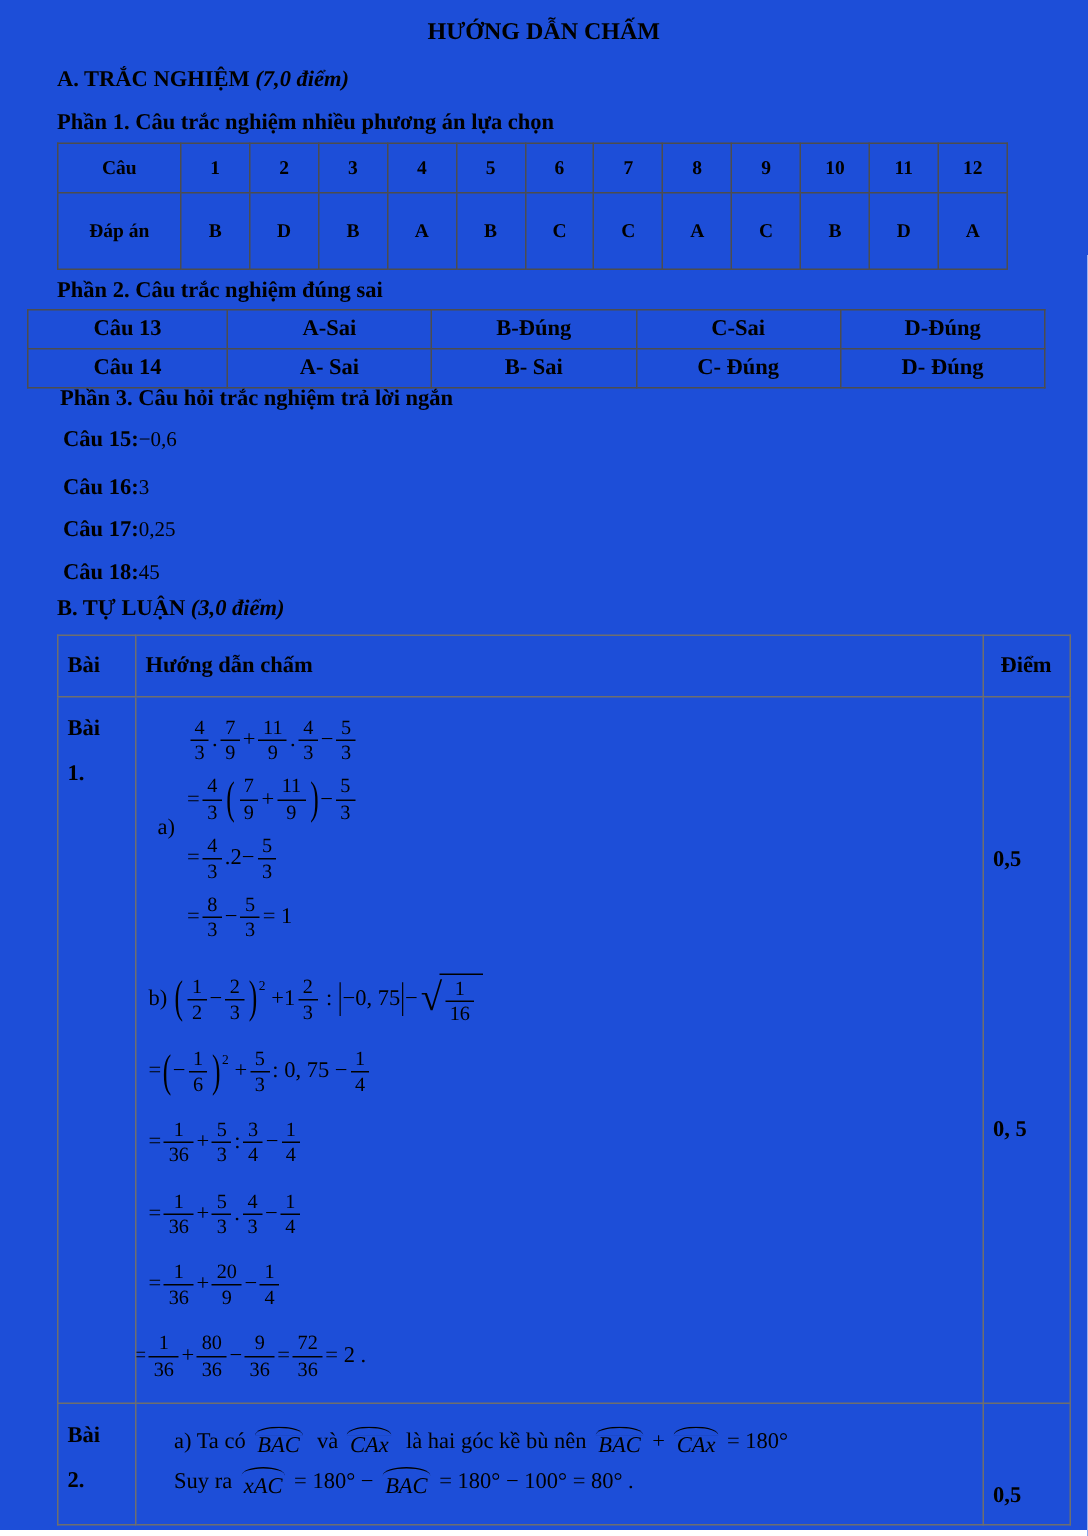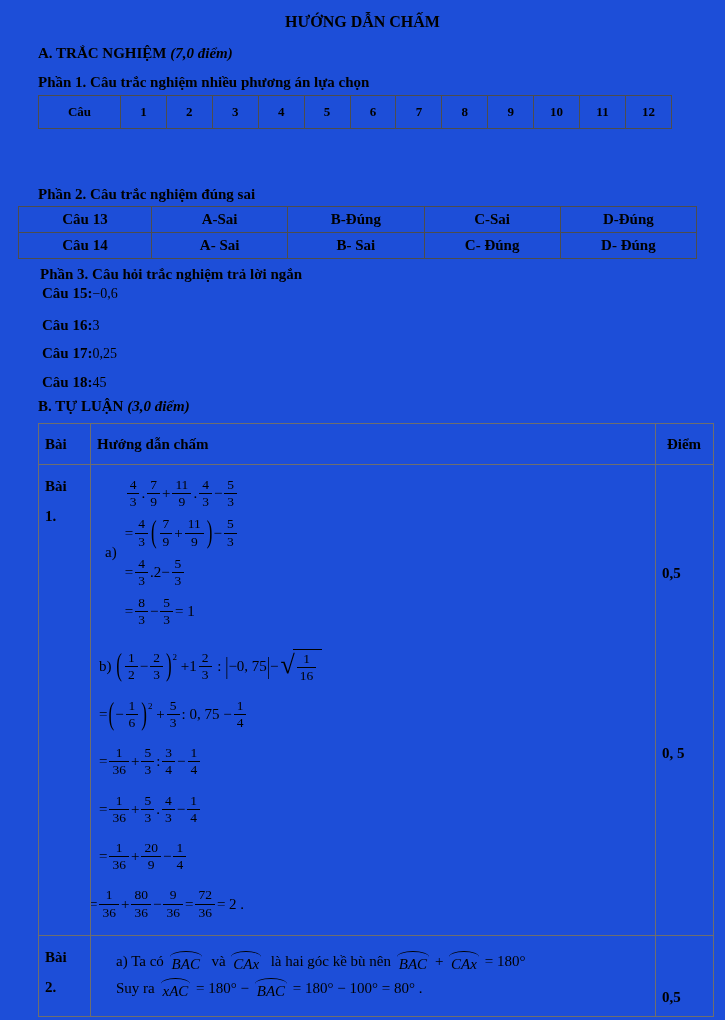--- a/index.html
+++ b/index.html
@@ -5,21 +5,21 @@
   * { box-sizing: border-box; }
   html,body { margin:0; padding:0; background:#fff; }
   body { font-family:"Liberation Serif","DejaVu Serif",serif; color:#000; font-size:15px; }
   .page { position:relative; width:725px; height:1020px; background:#1d4ed8; overflow:hidden; }
 
   .title { position:absolute; top:13px; left:0; width:100%; text-align:center; font-weight:bold; font-size:16px; }
   .hdg { position:absolute; font-weight:bold; font-size:15px; white-space:pre; }
   .h-a  { left:38px; top:45px; }
   .h-p1 { left:38px; top:74px; }
   .h-p2 { left:38px; top:186px; }
-  .h-p3 { left:40px; top:266px; }
+  .h-p3 { left:40px; top:258px; }
   .h-b  { left:38px; top:398px; }
   .it { font-style:italic; }
 
   table { border-collapse:collapse; table-layout:fixed; }
   td { border:1px solid #4d4d4d; text-align:center; vertical-align:middle; overflow:hidden; }
 
   .t1 { position:absolute; left:38px; top:95px; width:634px; }
   .t1 td { font-weight:bold; font-size:13px; }
   .t1 tr.hr td { height:33px; }
   .t1 tr.ar td { height:51px; }
@@ -96,20 +96,35 @@
           <td>3</td>
           <td>4</td>
           <td>5</td>
           <td>6</td>
           <td>7</td>
           <td>8</td>
           <td>9</td>
           <td>10</td>
           <td>11</td>
           <td>12</td>
+        </tr>
+      <tr class="ar">
+          <td class="lab">Đáp án</td>
+          <td>B</td>
+          <td>D</td>
+          <td>B</td>
+          <td>A</td>
+          <td>B</td>
+          <td>C</td>
+          <td>C</td>
+          <td>A</td>
+          <td>C</td>
+          <td>B</td>
+          <td>D</td>
+          <td>A</td>
         </tr>
     </tbody>
   </table>
 
   <div class="hdg h-p2">Phần 2. Câu trắc nghiệm đúng sai</div>
 
   <table class="t2">
     <tbody>
         <tr>
           <td class="c0">Câu 13</td>

